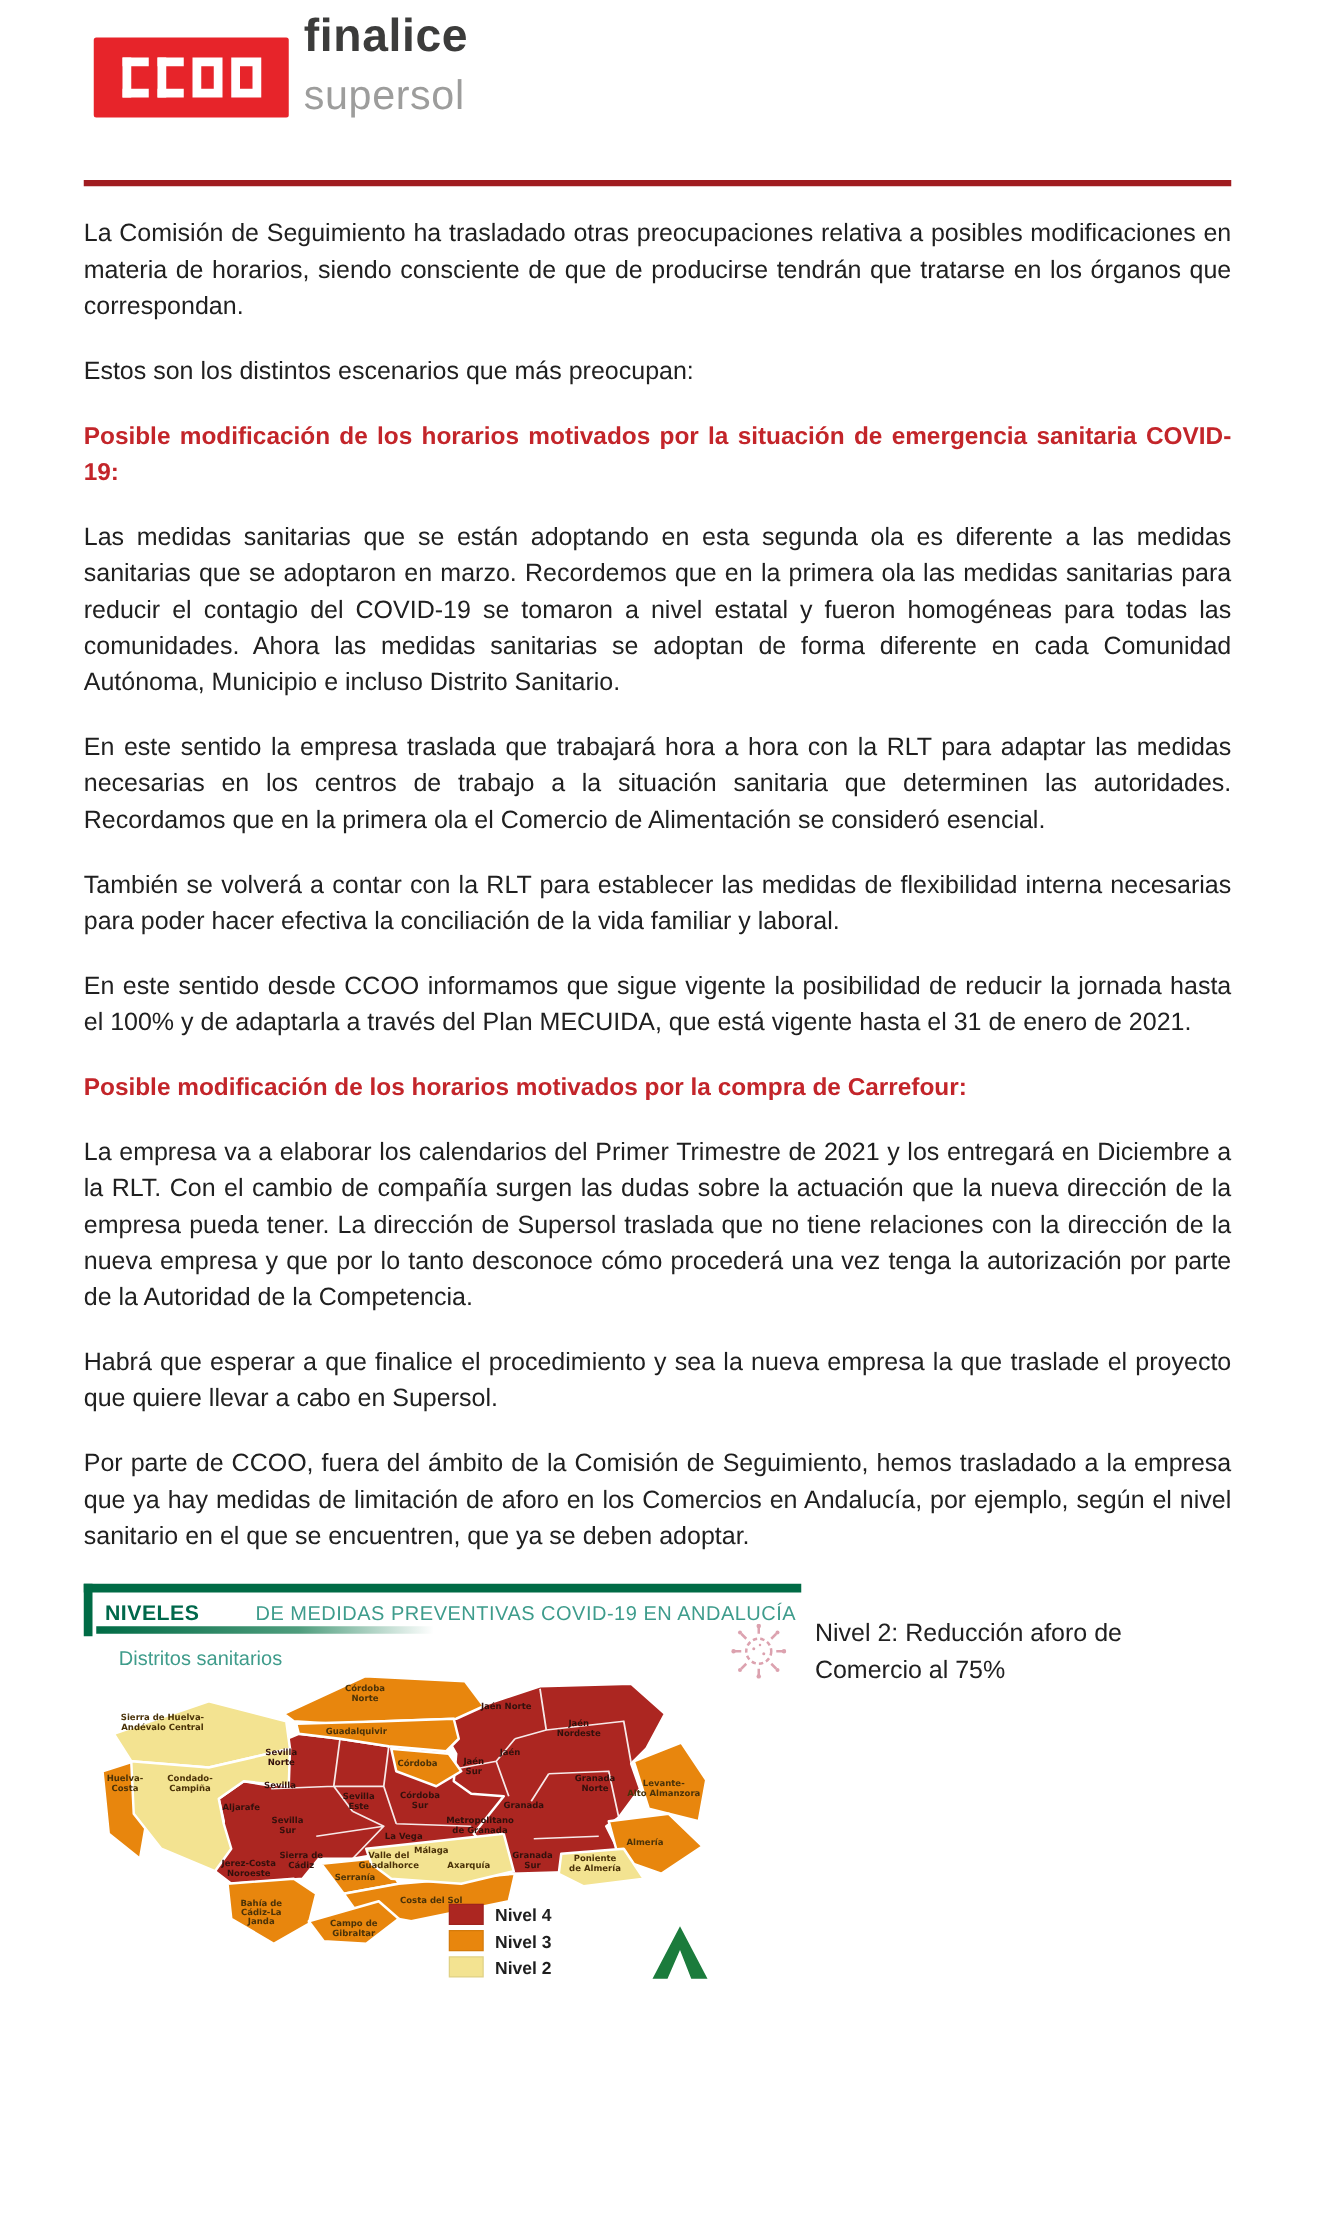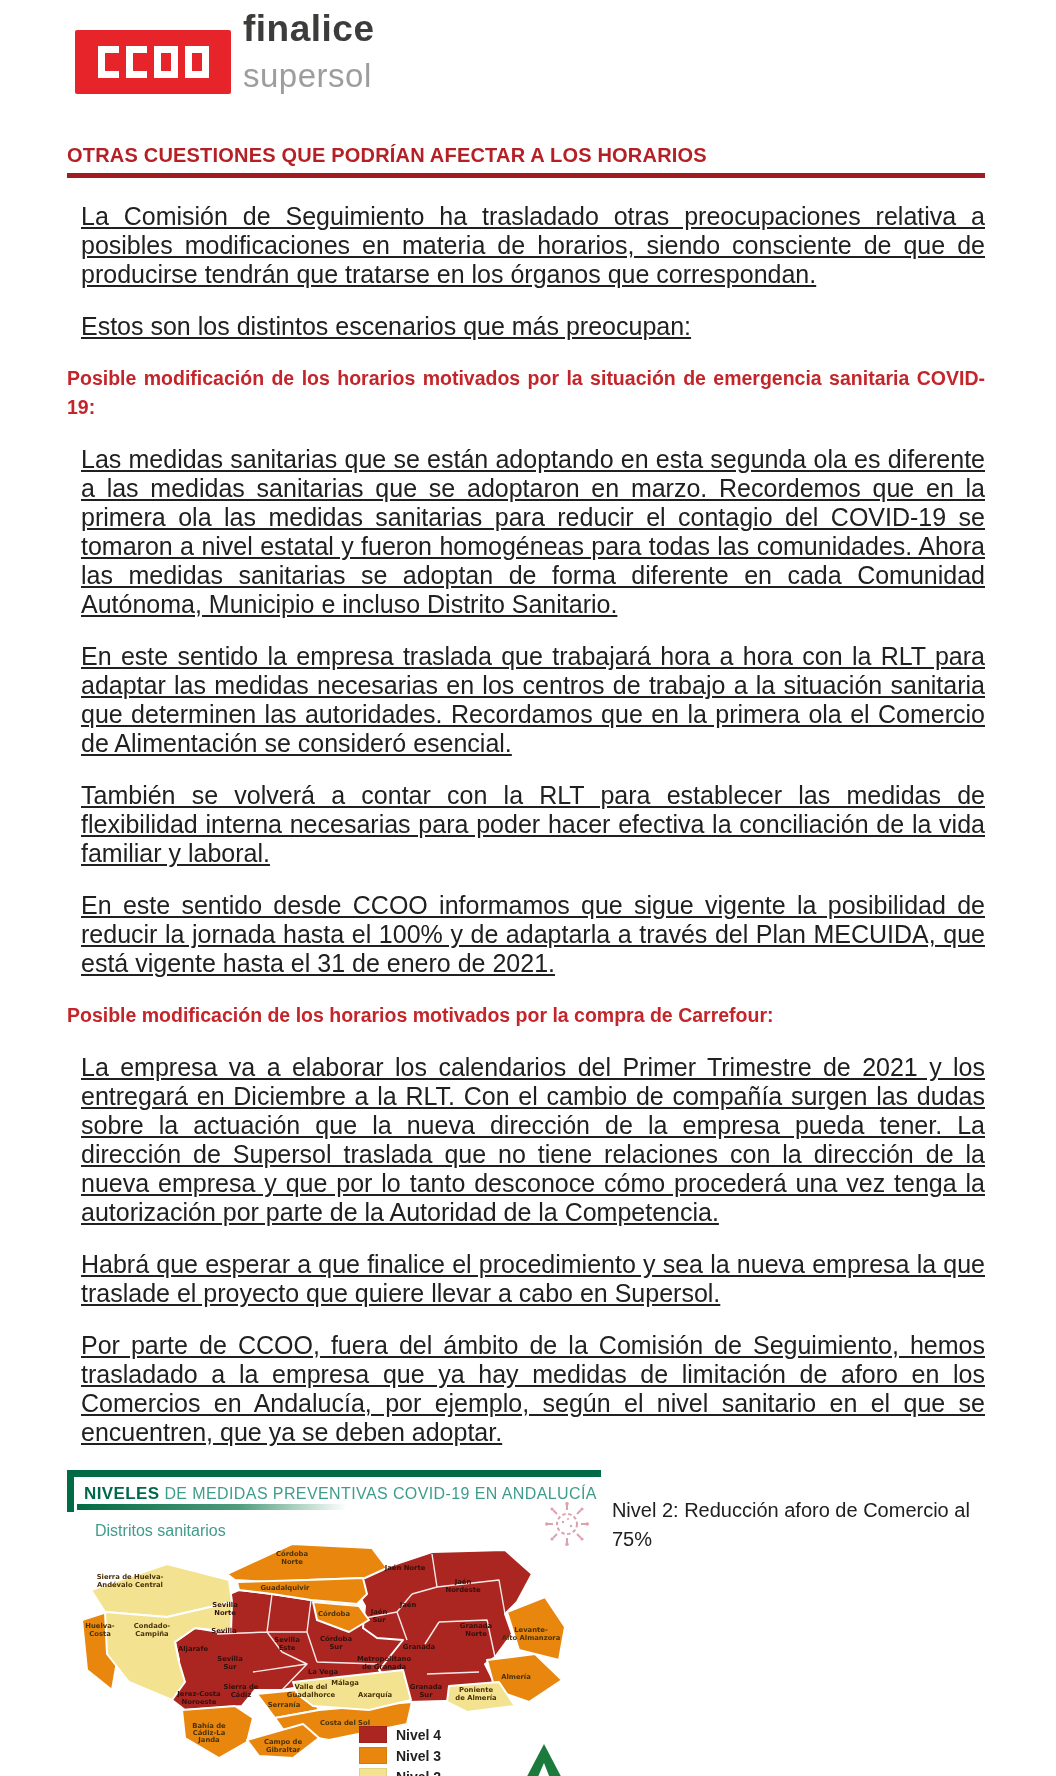--- a/index.html
+++ b/index.html
@@ -10,29 +10,29 @@
   .logo-box{background:#E7242A;width:156px;height:64px;display:flex;align-items:center;justify-content:center;gap:7px;border-radius:2px;}
   .glyph{display:inline-block;width:24px;height:32px;box-sizing:border-box;border:7px solid #fff;}
   .glyph.c{border-right:none;width:21px;}
   .logo-words{display:flex;flex-direction:column;justify-content:flex-end;line-height:1;padding-bottom:2px;}
   .logo-servicios{font-size:37px;font-weight:bold;color:#3C3C3B;letter-spacing:.5px;}
   .logo-supersol{font-size:33px;color:#9D9D9C;margin-top:12px;letter-spacing:.5px;}
   
   .doc{margin-top:50px;}
   h1.title{font-size:20px;font-weight:bold;color:#B42025;margin:0 0 6px 0;letter-spacing:.2px;}
   .rule{height:5px;background:#A01C20;margin-bottom:24px;}
-  p.body{font-size:25px;line-height:29px;text-align:justify;margin:0 0 23px 14px;text-decoration:underline;}
+  p.body{font-size:20px;line-height:29px;text-align:justify;margin:0 0 23px 0;}
   p.subhead{font-size:19.5px;line-height:29px;font-weight:bold;color:#C3252A;text-align:justify;margin:0 0 23px 0;}
   
   .bottom{display:flex;margin-top:2px;}
   .infographic{flex:0 0 520px;position:relative;height:345px;}
   .ig-header{border-top:7px solid #006B45;border-left:7px solid #006B45;padding:7px 4px 2px 10px;position:relative;}
   .ig-title{font-size:16px;letter-spacing:.4px;white-space:nowrap;}
   .ig-title .b{font-weight:800;color:#00684B;font-size:17px;}
-  .ig-title .r{color:#3E9C8C;}
+  .ig-title .r{color:#3E9C8C;margin-left:40px;}
   .ig-grad{height:6px;width:270px;margin-left:-7px;background:linear-gradient(to right,#006B45,#4f9d7d 60%,rgba(255,255,255,0));}
   .ig-sub{color:#3F9C8B;font-size:16px;margin:10px 0 0 28px;}
   .virus{position:absolute;right:12px;top:32px;}
   .map-wrap{position:absolute;left:0;top:72px;}
   .lv4{fill:#AC2621;}
   .lv3{fill:#E8860D;}
   .lv2{fill:#F3E391;}
   .reg{stroke:#ffffff;stroke-width:2;stroke-linejoin:round;}
   .brd{fill:none;stroke:#ffffff;stroke-width:1.4;stroke-linejoin:round;opacity:.9;}
   .mlbl{font-size:6.8px;font-weight:bold;fill:#4A3208;text-anchor:middle;font-family:"DejaVu Sans",sans-serif;}
@@ -58,21 +58,20 @@
       <span class="glyph"></span>
 
     </div>
     <div class="logo-words">
       <span class="logo-servicios">finalice</span>
       <span class="logo-supersol">supersol</span>
     </div>
   </div>
 
   <div class="doc">
-    <h1 class="title">OTRAS CUESTIONES QUE PODRÍAN AFECTAR A LOS HORARIOS</h1>
     <div class="rule"></div>
 
     <p class="body">La Comisión de Seguimiento ha trasladado otras preocupaciones relativa a posibles modificaciones en materia de horarios, siendo consciente de que de producirse tendrán que tratarse en los órganos que correspondan.</p>
     <p class="body">Estos son los distintos escenarios que más preocupan:</p>
     <p class="subhead">Posible modificación de los horarios motivados por la situación de emergencia sanitaria COVID-19:</p>
     <p class="body">Las medidas sanitarias que se están adoptando en esta segunda ola es diferente a las medidas sanitarias que se adoptaron en marzo. Recordemos que en la primera ola las medidas sanitarias para reducir el contagio del COVID-19 se tomaron a nivel estatal y fueron homogéneas para todas las comunidades. Ahora las medidas sanitarias se adoptan de forma diferente en cada Comunidad Autónoma, Municipio e incluso Distrito Sanitario.</p>
     <p class="body">En este sentido la empresa traslada que trabajará hora a hora con la RLT para adaptar las medidas necesarias en los centros de trabajo a la situación sanitaria que determinen las autoridades. Recordamos que en la primera ola el Comercio de Alimentación se consideró esencial.</p>
     <p class="body">También se volverá a contar con la RLT para establecer las medidas de flexibilidad interna necesarias para poder hacer efectiva la conciliación de la vida familiar y laboral.</p>
     <p class="body">En este sentido desde CCOO informamos que sigue vigente la posibilidad de reducir la jornada hasta el 100% y de adaptarla a través del Plan MECUIDA, que está vigente hasta el 31 de enero de 2021.</p>
     <p class="subhead">Posible modificación de los horarios motivados por la compra de Carrefour:</p>

